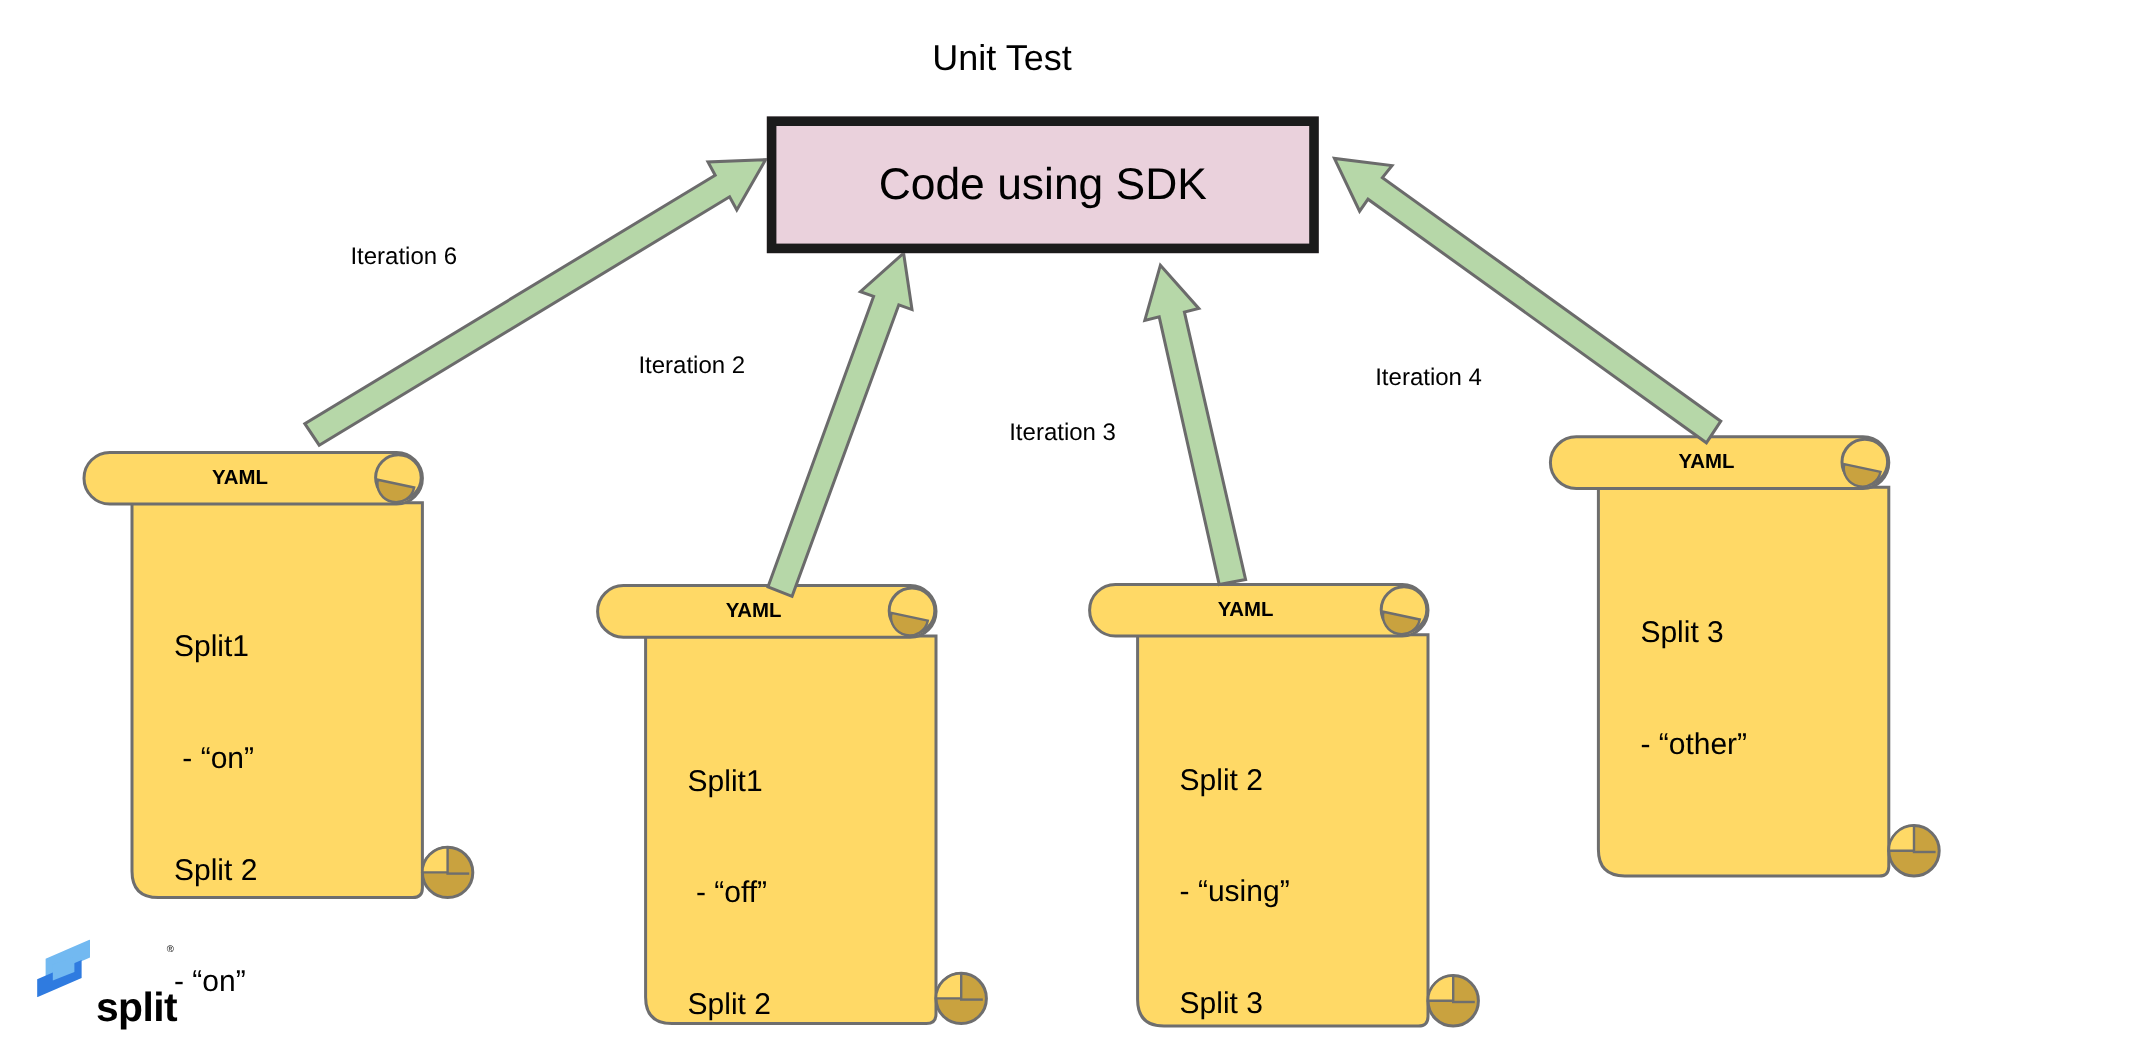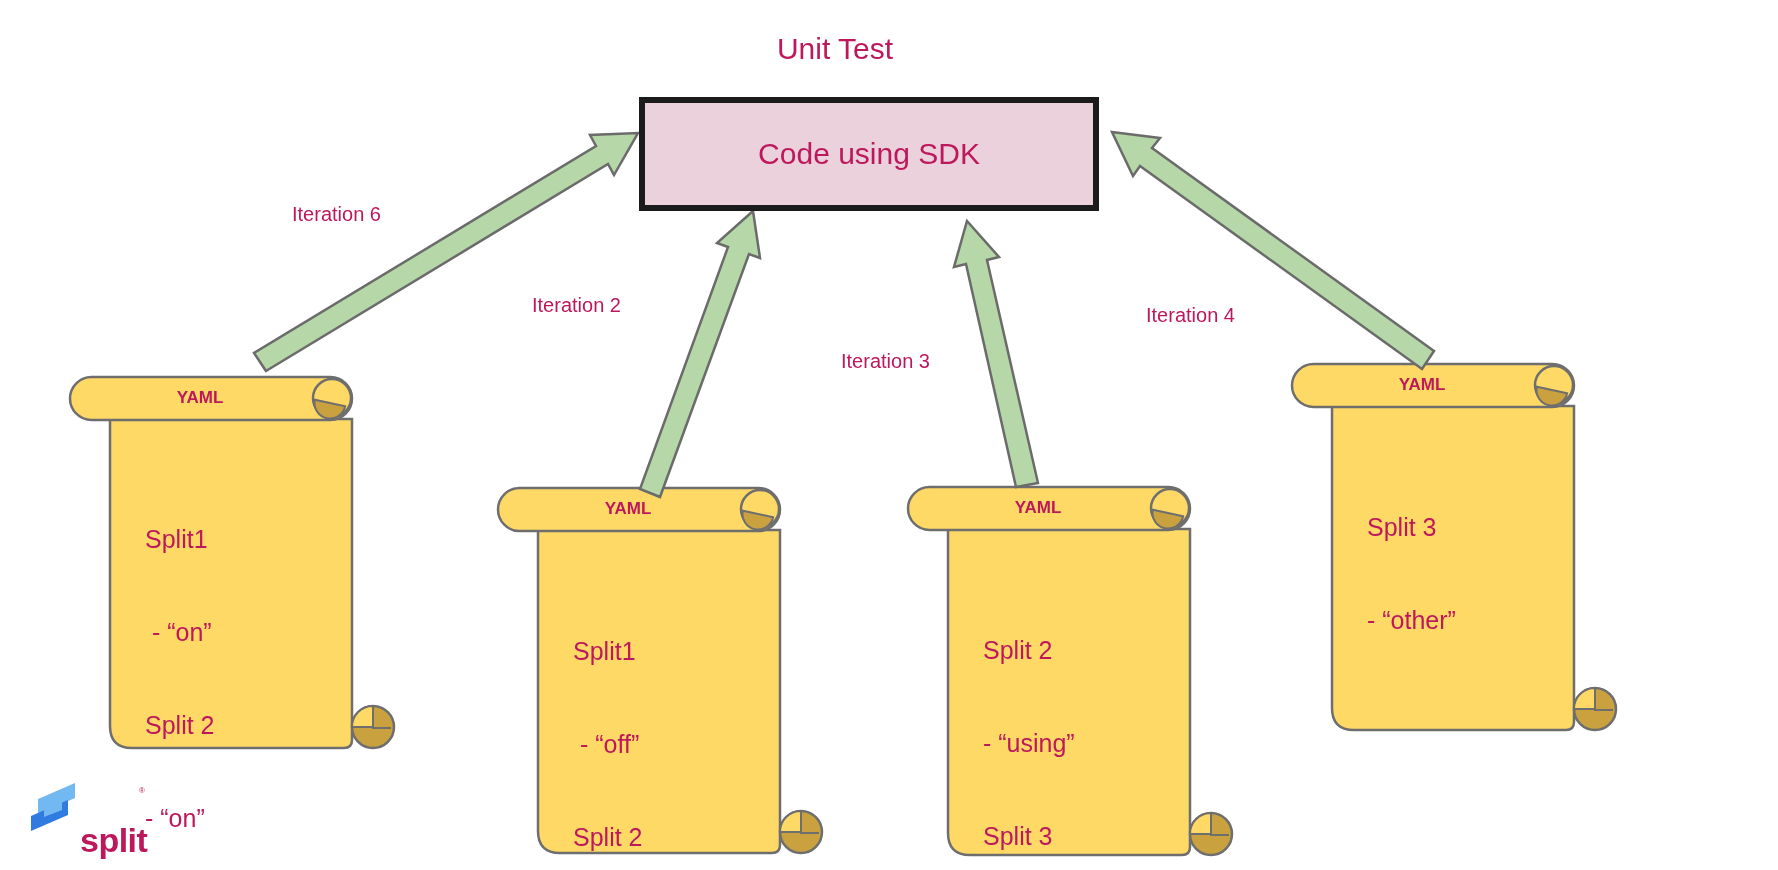--- a/index.html
+++ b/index.html
@@ -1,25 +1,25 @@
 <!DOCTYPE html>
 <html><head>
 <meta charset="utf-8">
 <style>
   html,body{margin:0;padding:0;background:#ffffff;}
   #stage{
     position:relative;width:1778px;height:870px;background:#ffffff;overflow:hidden;
-    font-family:"Liberation Sans", sans-serif;color:#be185d;
+    font-family:"Liberation Sans", sans-serif;color:#000000;
   }
   #shapes{position:absolute;left:0;top:0;width:1778px;height:870px;}
   .abs{position:absolute;}
   .title{font-size:30px;text-align:center;}
   .box{
     display:flex;align-items:center;justify-content:center;
-    font-size:30px;border:6px solid #0c4a6e;box-sizing:border-box;
+    font-size:37px;border:8px solid #0c4a6e;box-sizing:border-box;
   }
   .iter-label{font-size:20px;white-space:nowrap;}
   .yaml-label{font-size:17px;font-weight:bold;text-align:center;}
   .scroll-lines{font-size:25px;line-height:31px;white-space:pre;}
   .logo-text{font-size:34px;font-weight:700;letter-spacing:-0.5px;margin-top:41px;}
   .logo-tm{font-size:8px;}
 </style>
 </head>
 <body>
 

